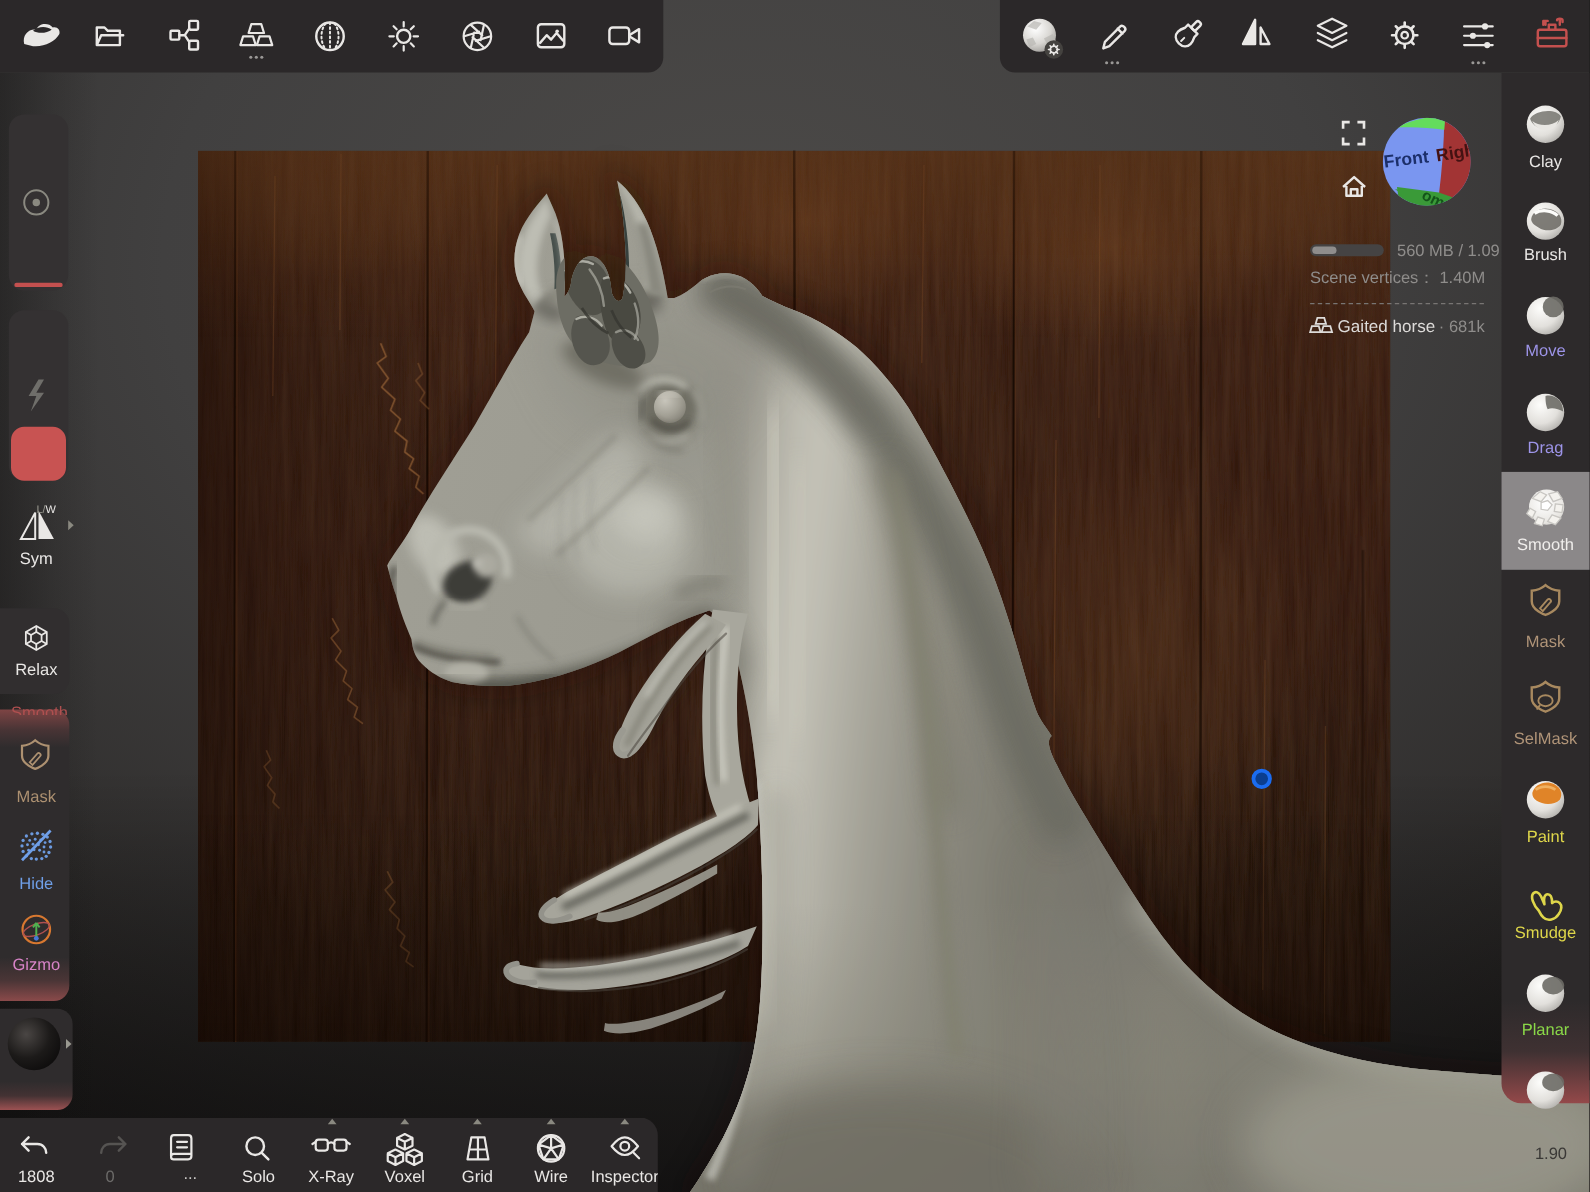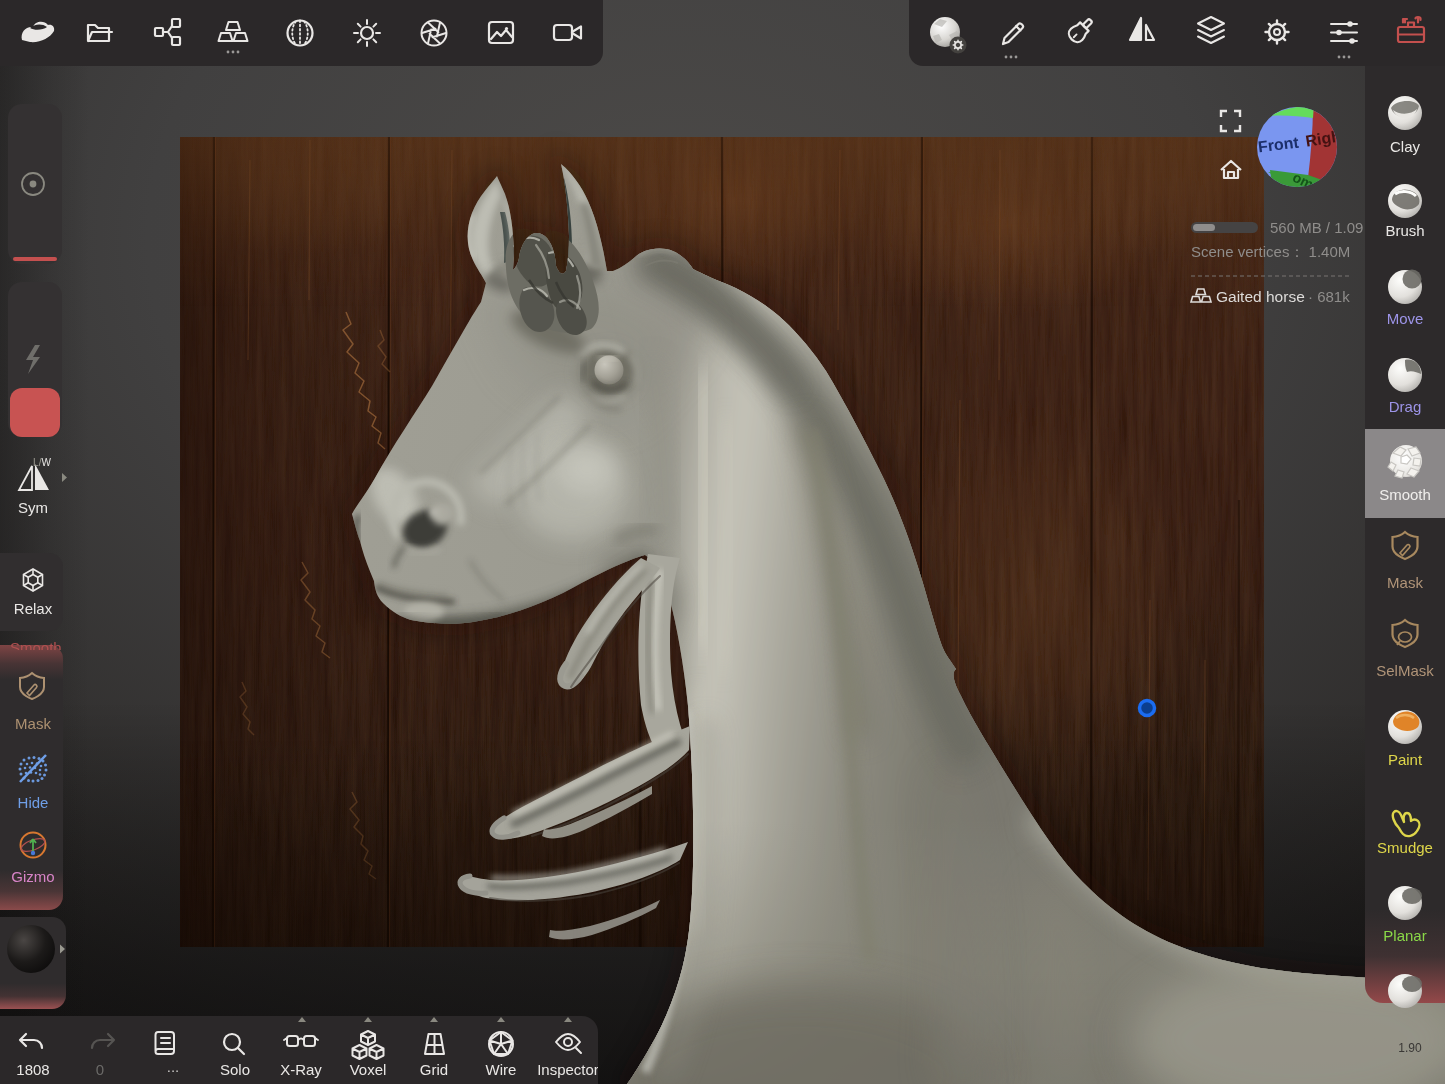--- a/index.html
+++ b/index.html
@@ -734,13 +734,13 @@
   <text x="11" y="167">Scene vertices：  1.40M</text>
 </g>
 <line x1="11" y1="186" x2="172" y2="186" stroke="#787573" stroke-width="1.2" stroke-dasharray="4 3"></line>
 <g stroke="#dddbd9" stroke-width="1.6" fill="none">
   <path d="M 16 204.5 l 1.6 -5.5 h 6.3 l 1.6 5.5 z M 11 212 l 1.6 -5.5 h 6.3 l 1.6 5.5 z M 21.5 212 l 1.6 -5.5 h 6.3 l 1.6 5.5 z"></path>
 </g>
 <text x="36" y="212" font-size="15.5" fill="#dddbd9">Gaited horse</text>
 <text x="128" y="212" font-size="15" fill="#8f8d8b">· 681k</text>
 </svg>
 
-<div class="abs" style="left:1385px;top:1041px;width:50px;font-size:12px;color:#3a3836;text-align:center">1.90</div>
+<div class="abs" style="left:1385px;top:1041px;width:50px;font-size:15px;color:#3a3836;text-align:center">1.90</div>
 
 </body></html>

